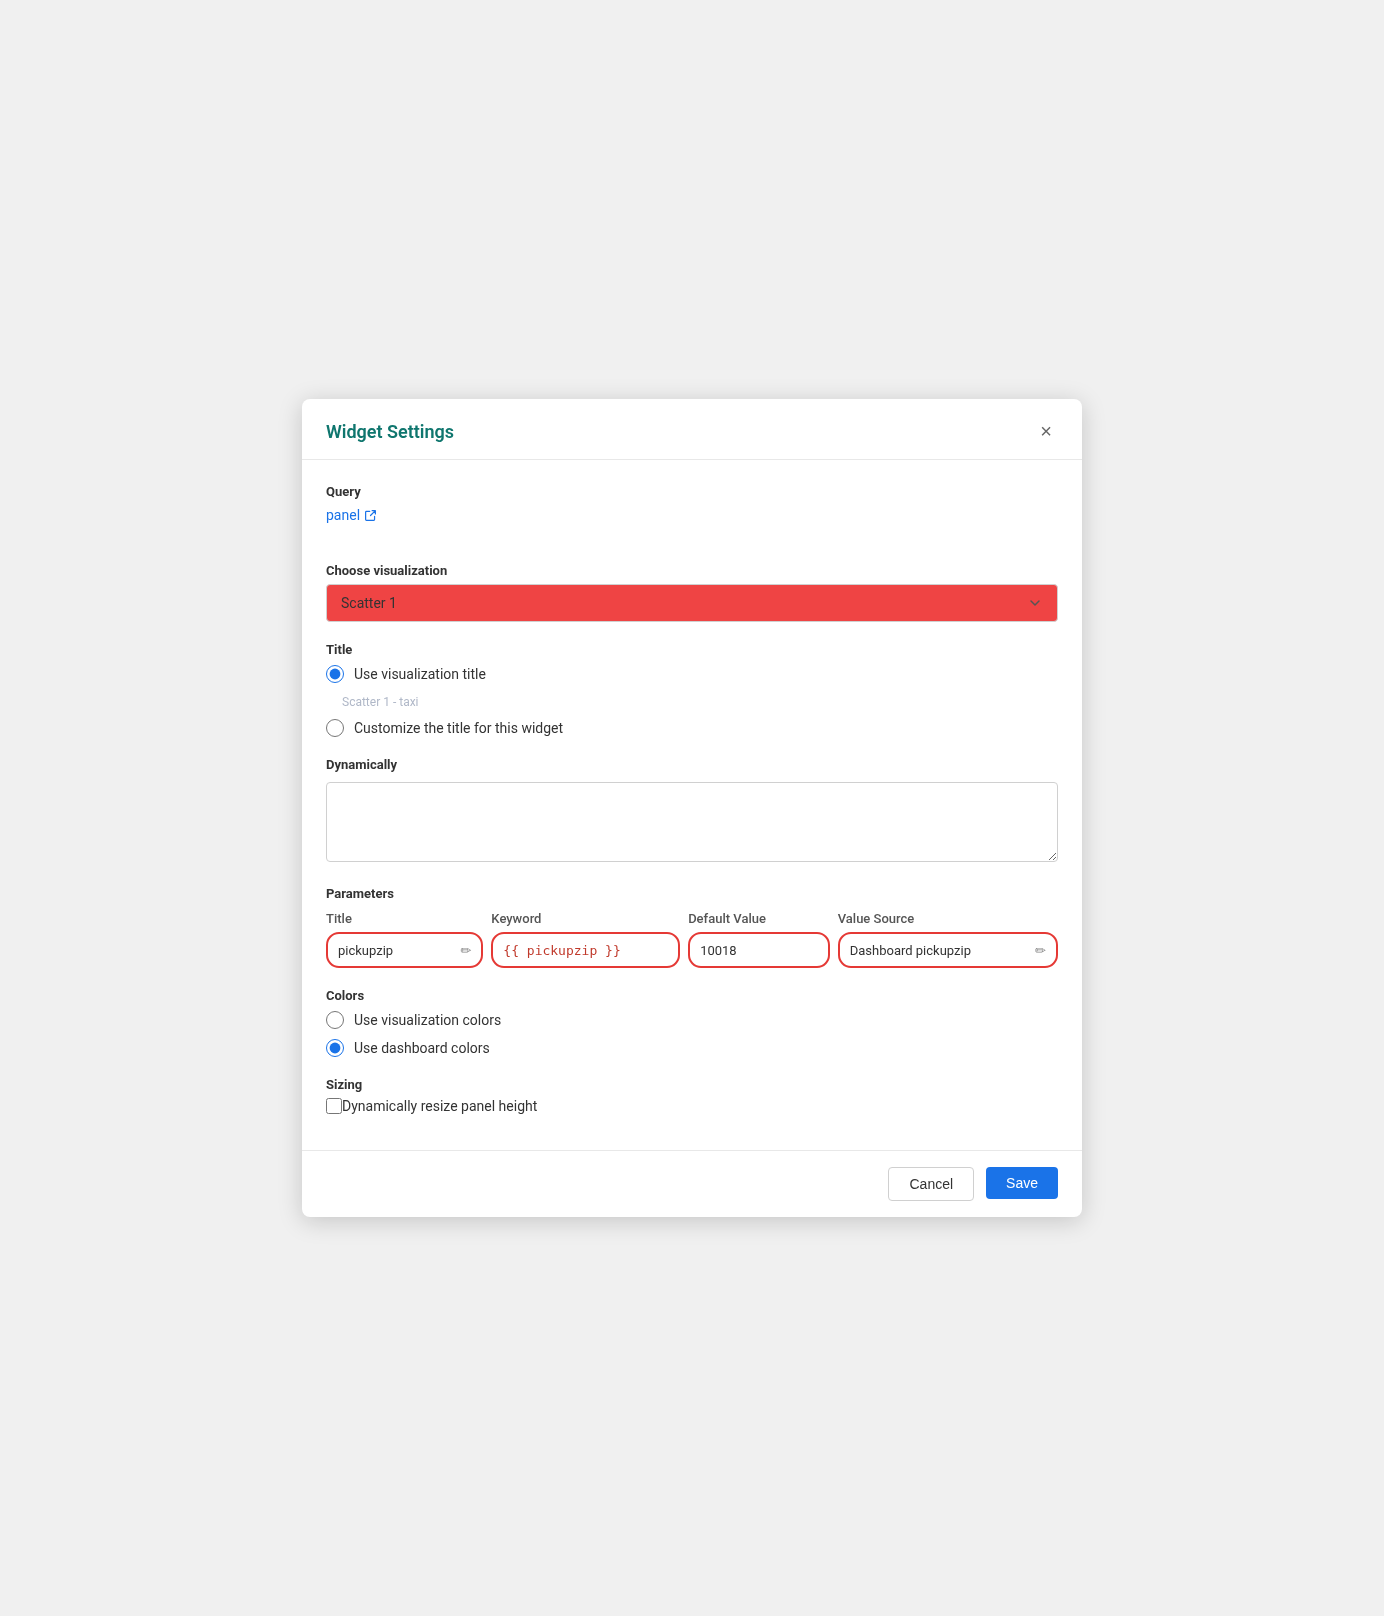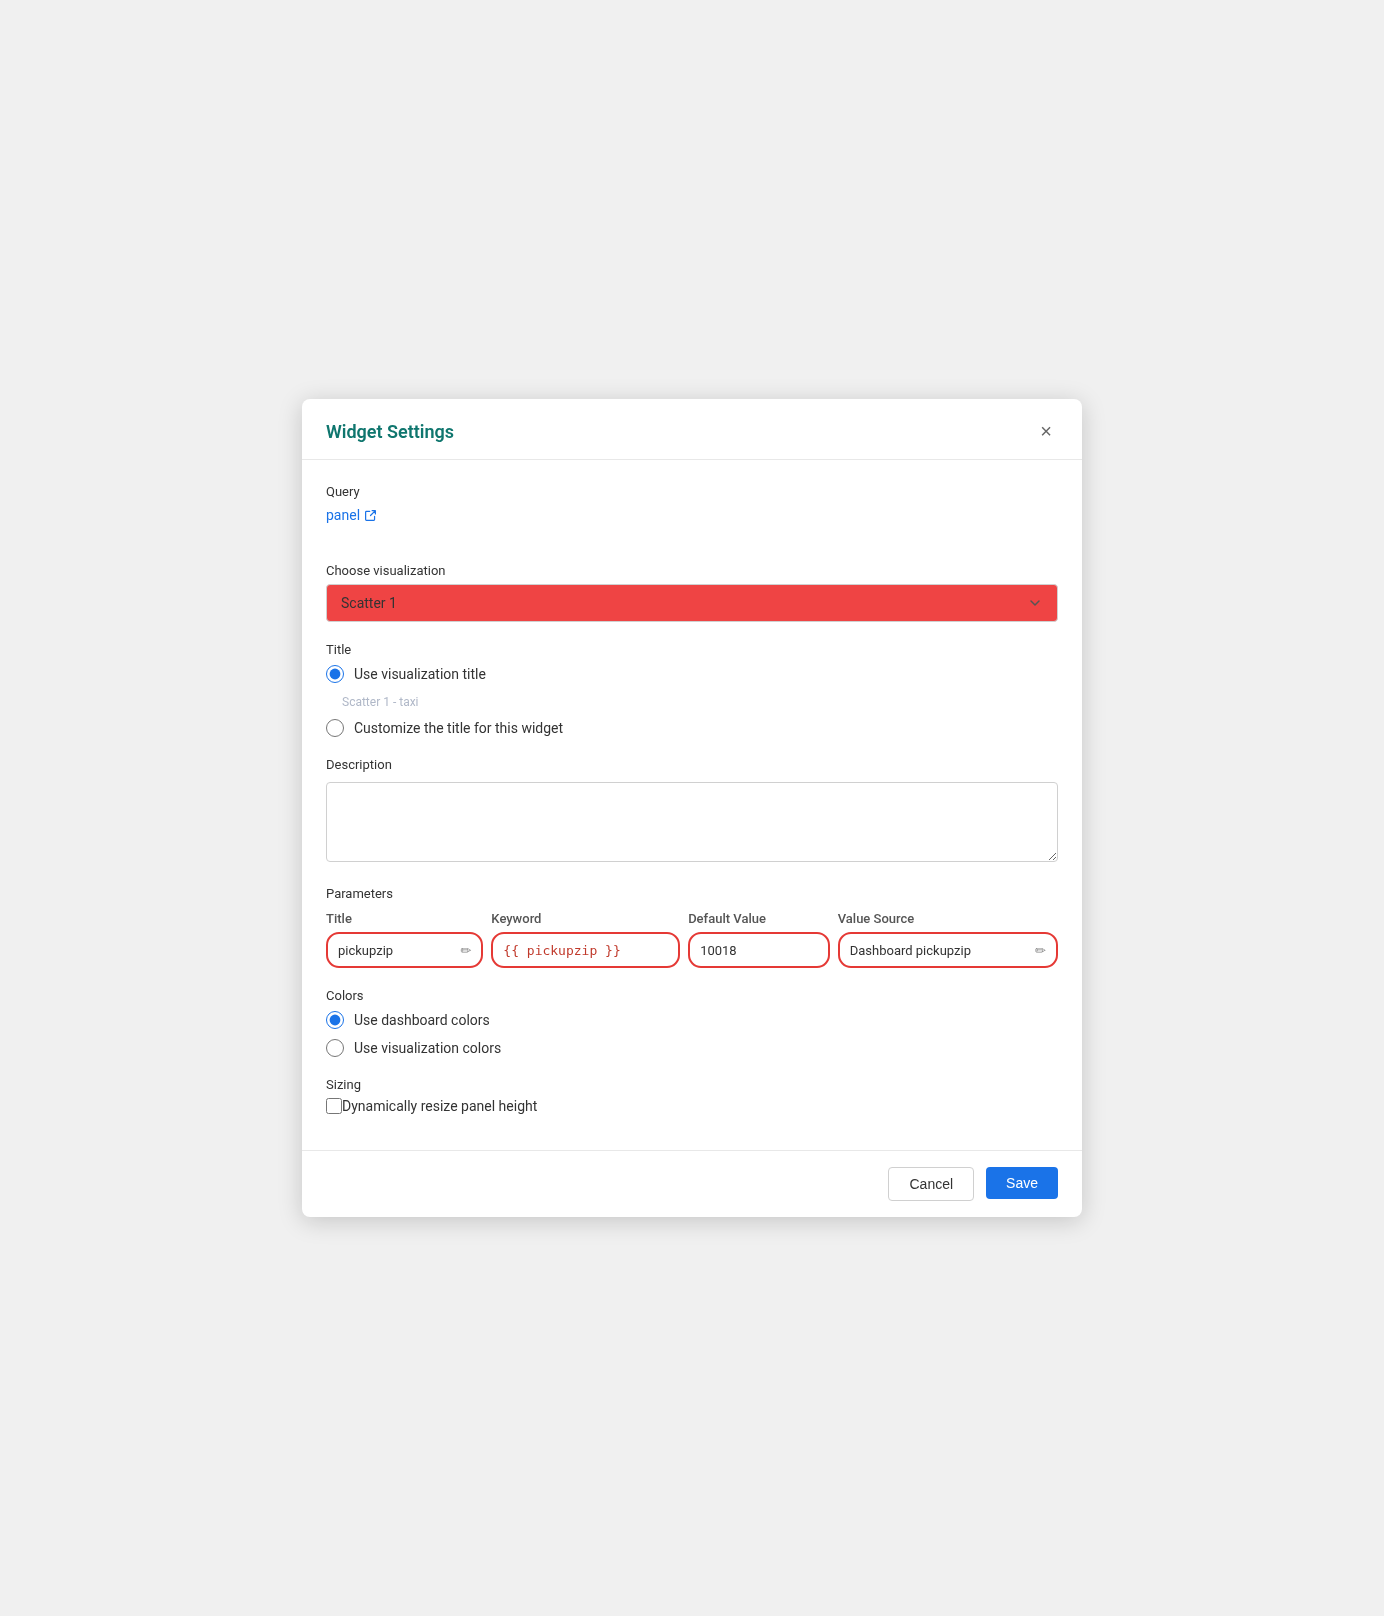--- a/index.html
+++ b/index.html
@@ -41,21 +41,21 @@
       line-height: 1;
       padding: 2px 6px;
     }
     .dialog-body {
       padding: 24px 24px 16px 24px;
       flex: 1;
       overflow-y: auto;
     }
     .section-label {
       font-size: 13px;
-      font-weight: 400;
+      font-weight: 700;
       color: #333;
       margin-bottom: 6px;
     }
     .query-link {
       color: #1a73e8;
       font-size: 14px;
       text-decoration: none;
       display: inline-flex;
       align-items: center;
       gap: 4px;
@@ -253,21 +253,21 @@
         </div>
         <div class="viz-title-placeholder">Scatter 1 - taxi</div>
         <div class="radio-row">
           <input type="radio" class="radio-input" name="title_option" style="">
           <span class="radio-label">Customize the title for this widget</span>
         </div>
       </div>
     </div>
 
     <div class="section">
-      <div class="section-label">Description</div>
+      <div class="section-label">Dynamically</div>
       <textarea class="description-area" style=""></textarea>
     </div>
 
     <div class="parameters-section">
       <div class="section-label">Parameters</div>
       <div class="params-table">
         <div class="params-header">
           <div class="params-header-cell">Title</div>
           <div class="params-header-cell">Keyword</div>
           <div class="params-header-cell">Default Value</div>
@@ -289,26 +289,26 @@
             <span class="edit-icon">✏</span>
           </div>
         </div>
       </div>
     </div>
 
     <div class="colors-section section">
       <div class="section-label">Colors</div>
       <div class="radio-group">
         <div class="radio-row">
+          <input type="radio" class="radio-input" name="color_option" style="">
+          <span class="radio-label">Use visualization colors</span>
+        </div>
+        <div class="radio-row">
           <input type="radio" class="radio-input" name="color_option" checked="" style="">
           <span class="radio-label">Use dashboard colors</span>
-        </div>
-        <div class="radio-row">
-          <input type="radio" class="radio-input" name="color_option" style="">
-          <span class="radio-label">Use visualization colors</span>
         </div>
       </div>
     </div>
 
     <div class="sizing-section section">
       <div class="section-label">Sizing</div>
       <div class="checkbox-row">
         <input type="checkbox" class="checkbox-input" style="">
         <span class="checkbox-label">Dynamically resize panel height</span>
       </div>

